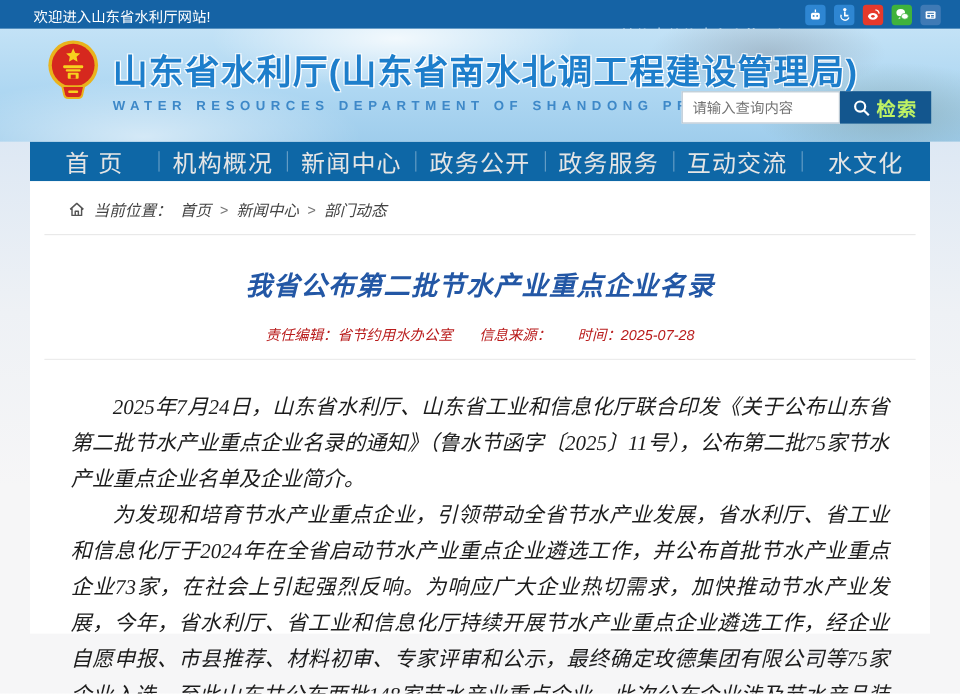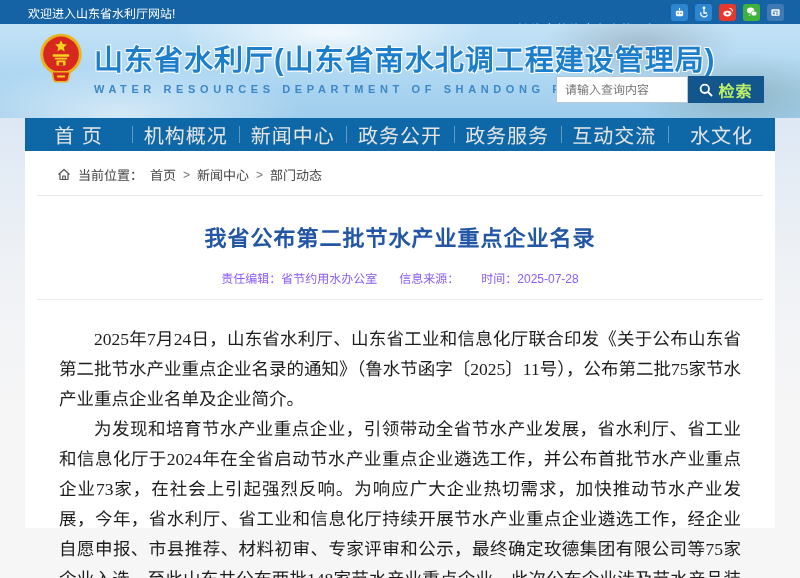--- a/index.html
+++ b/index.html
@@ -44,21 +44,21 @@
   .brand-text{ padding-top:4px; }
   .brand-title{
     font-size:29px; font-weight:bold; color:#1d7ecb; letter-spacing:1px;
     text-shadow:1px 1px 0 #fff, -1px -1px 0 #ffffffcc, 1px -1px 0 #ffffffcc, -1px 1px 0 #ffffffcc;
     white-space:nowrap;
   }
   .brand-sub{
     margin-top:5px; font-size:11px; font-weight:bold; color:#3d88c8;
     letter-spacing:4.6px; white-space:nowrap;
   }
-  .searchbox{ position:absolute; right:36px; top:52px; display:flex; }
+  .searchbox{ position:absolute; right:24px; top:52px; display:flex; }
   .search-input{
     width:132px; height:27px; border:1px solid #b9c7d2; background:#fff;
     font-size:12px; color:#333; padding:0 8px; outline:none;
     font-family:"Liberation Sans", sans-serif;
   }
   .search-btn{
     width:76px; height:27px; border:none; background:#13568e; color:#bef264;
     font-size:16px; font-weight:bold; display:flex; align-items:center;
     justify-content:center; gap:5px; cursor:pointer; letter-spacing:1px;
     font-family:"Liberation Sans", sans-serif;
@@ -72,35 +72,35 @@
   .nav-item{
     flex:1; display:flex; align-items:center; justify-content:center;
     color:#e5e5e5; font-size:20px; cursor:pointer; position:relative; letter-spacing:1px;
   }
   .nav-item + .nav-item::before{
     content:""; position:absolute; left:0; top:8px; bottom:8px;
     width:1px; background:rgba(255,255,255,.35);
   }
 
   
-  .content{ width:750px; margin:0 auto; background:#fff; height:377px; }
+  .content{ width:750px; margin:0 auto; background:#fff; height:377px;font-style:italic; }
   .breadcrumb{
     display:flex; align-items:center; gap:7px; padding:14px 30px 11px 32px;
     font-size:13px; color:#444;
   }
   .crumb-link{ cursor:pointer; }
   .crumb-sep{ color:#777; font-size:12px; }
   .divider{ border-bottom:1px solid #e9e9e9; margin:0 12px; }
   .article-title{
     text-align:center; margin-top:24px; font-size:22px; font-weight:bold;
     color:#2357a5; letter-spacing:1px;
   }
   .article-meta{
     display:flex; justify-content:center; gap:22px; margin-top:17px;
-    font-size:12px; color:#8b5cf6;
+    font-size:12px; color:#b91c1c;
   }
   .meta-item{ white-space:nowrap; }
   .meta-divider{ border-bottom:1px solid #ececec; margin:13px 12px 0; }
   .article-body{
     padding:24px 34px 0; font-family:"Liberation Serif", serif;
     font-size:17.5px; line-height:30px; color:#1c1c1c; text-align:justify;
   }
   .article-body p{ text-indent:2em; }
 </style>
 </head>

